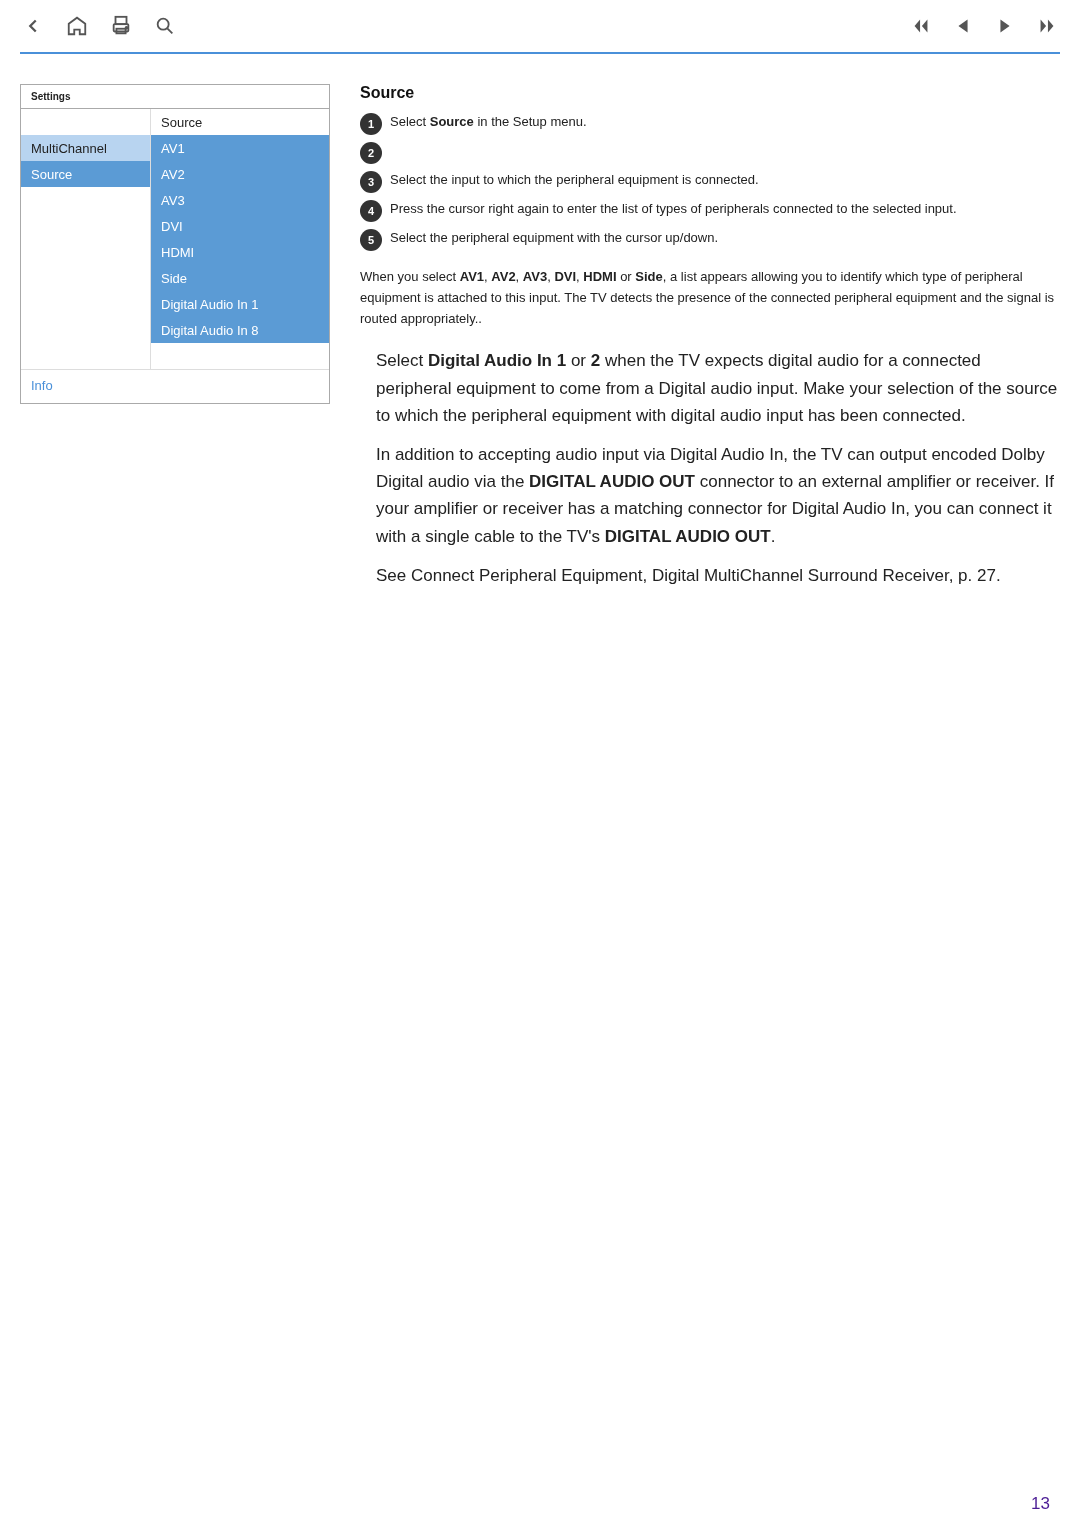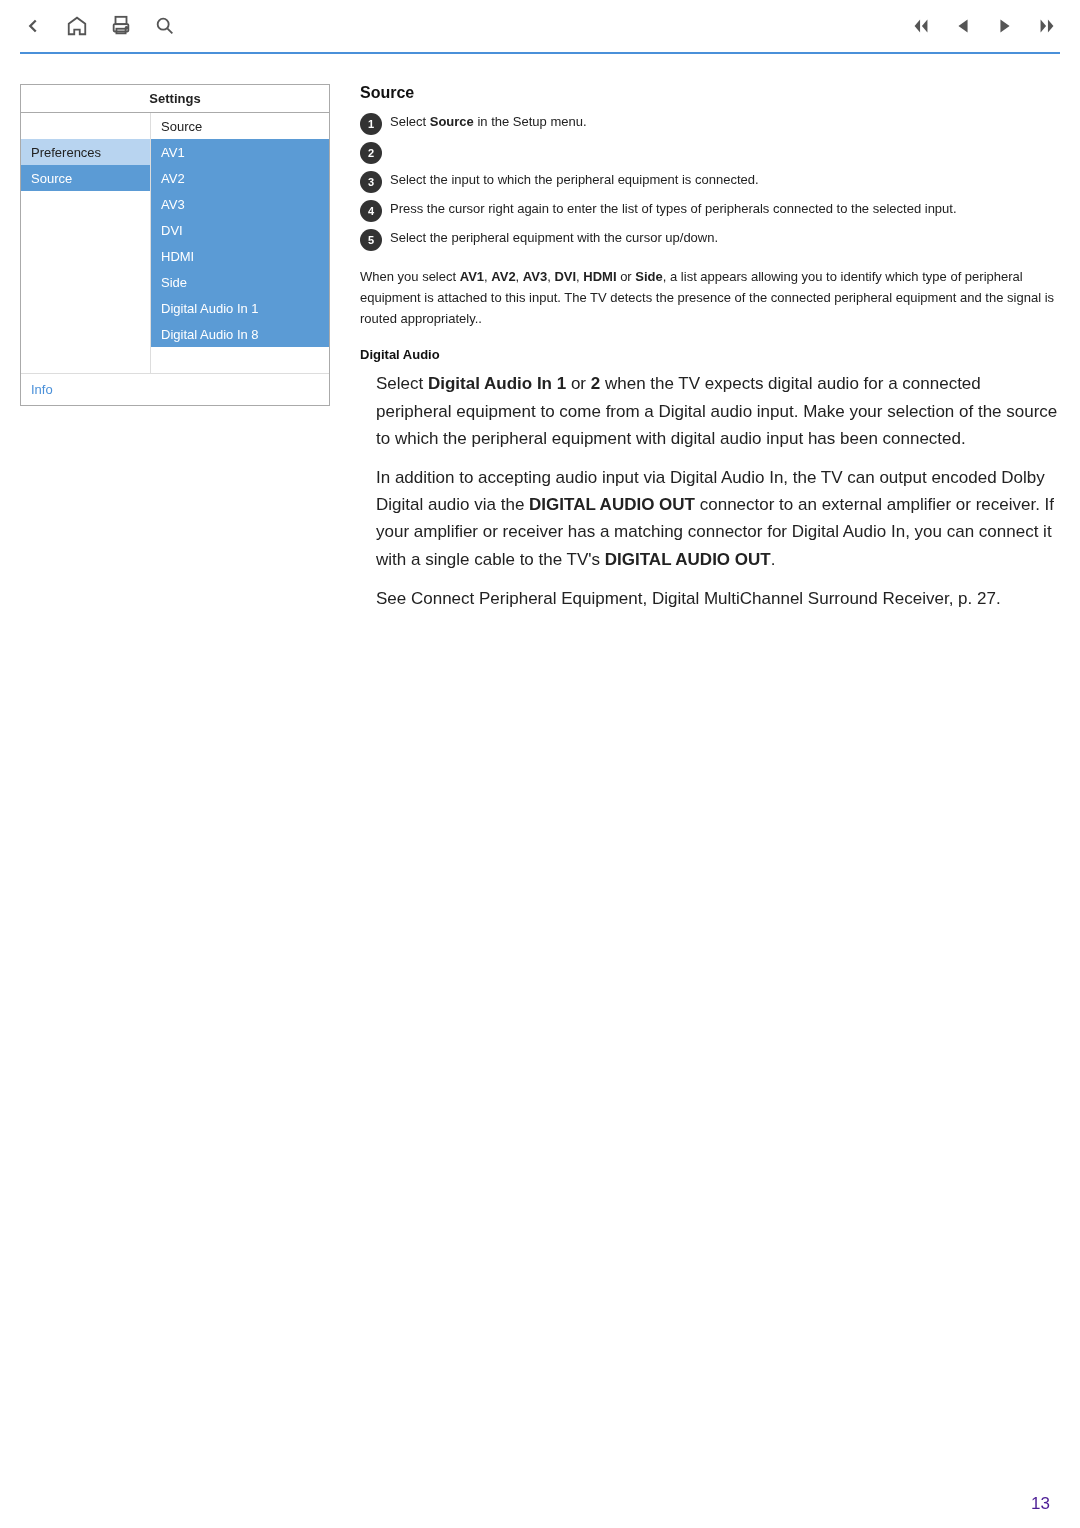--- a/index.html
+++ b/index.html
@@ -64,24 +64,23 @@
       flex-shrink: 0;
     }
     .sidebar-box {
       border: 1px solid #aaa;
       min-height: 320px;
     }
     .sidebar-title {
       background: #fff;
       padding: 6px 10px;
       font-weight: bold;
-      font-size: 13px;
+      font-size: 10px;
       border-bottom: 1px solid #aaa;
       color: #222;
-      text-align: center;
     }
     .sidebar-row {
       display: flex;
       align-items: stretch;
       min-height: 26px;
     }
     .sidebar-col1 {
       width: 130px;
       flex-shrink: 0;
       padding: 4px 10px;
@@ -272,21 +271,21 @@
     <div class="sidebar">
       <div class="sidebar-box">
         <div class="sidebar-title">Settings</div>
 
         <div class="sidebar-row">
           <div class="sidebar-col1"></div>
           <div class="sidebar-col2">Source</div>
         </div>
 
         <div class="sidebar-row">
-          <div class="sidebar-col1 highlight-light">Preferences</div>
+          <div class="sidebar-col1 highlight-light">MultiChannel</div>
           <div class="sidebar-col2 highlight-blue">AV1</div>
         </div>
 
         <div class="sidebar-row">
           <div class="sidebar-col1 highlight-blue">Source</div>
           <div class="sidebar-col2 highlight-blue">AV2</div>
         </div>
 
         <div class="sidebar-row">
           <div class="sidebar-col1"></div>
@@ -349,21 +348,20 @@
         <div class="step-item">
           <div class="step-num">5</div>
           <div class="step-text">Select the peripheral equipment with the cursor up/down.</div>
         </div>
       </div>
 
       <div class="content-note">
         When you select <span class="bold">AV1</span>, <span class="bold">AV2</span>, <span class="bold">AV3</span>, <span class="bold">DVI</span>, <span class="bold">HDMI</span> or <span class="bold">Side</span>, a list appears allowing you to identify which type of peripheral equipment is attached to this input. The TV detects the presence of the connected peripheral equipment and the signal is routed appropriately..
       </div>
 
-      <div class="section-subtitle">Digital Audio</div>
       <div class="section-body">
         Select <span class="bold">Digital Audio In 1</span> or <span class="bold">2</span> when the TV expects digital audio for a connected peripheral equipment to come from a Digital audio input. Make your selection of the source to which the peripheral equipment with digital audio input has been connected.
       </div>
       <div class="section-body">
         In addition to accepting audio input via Digital Audio In, the TV can output encoded Dolby Digital audio via the <span class="bold">DIGITAL AUDIO OUT</span> connector to an external amplifier or receiver. If your amplifier or receiver has a matching connector for Digital Audio In, you can connect it with a single cable to the TV's <span class="bold">DIGITAL AUDIO OUT</span>.
       </div>
       <div class="section-body">See Connect Peripheral Equipment, Digital MultiChannel Surround Receiver, p. 27.</div>
     </div>
 
   </div>

